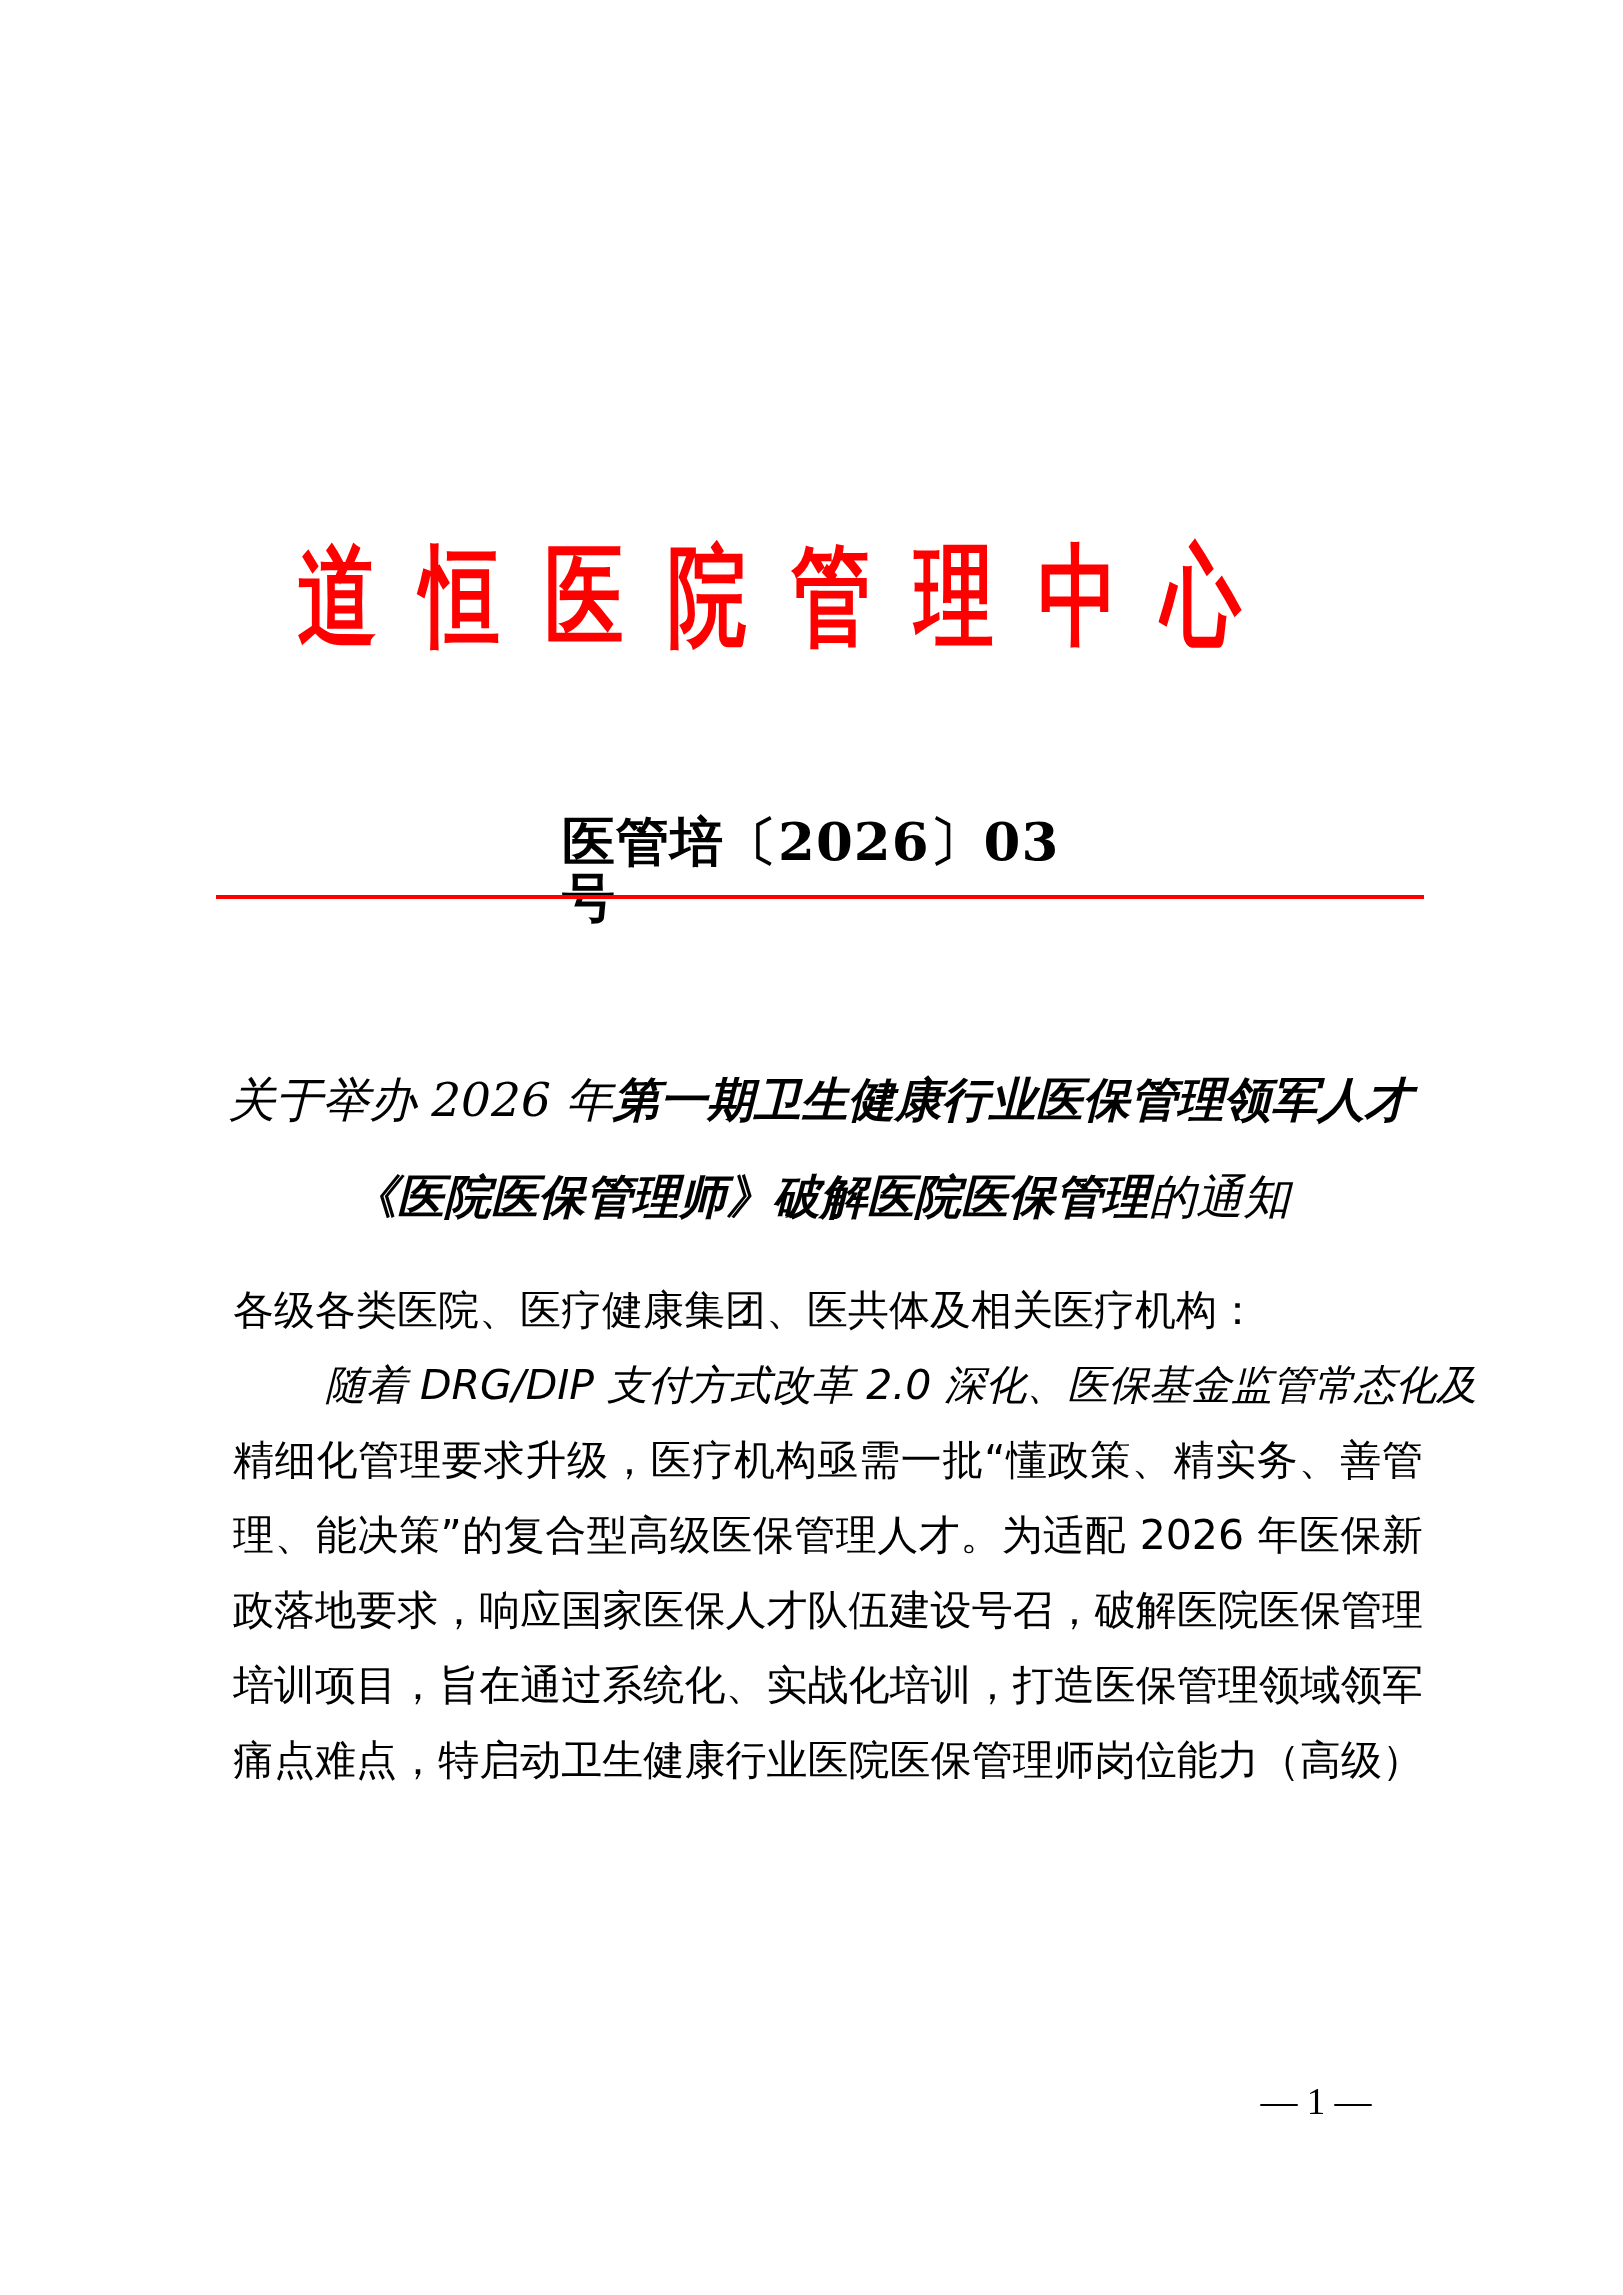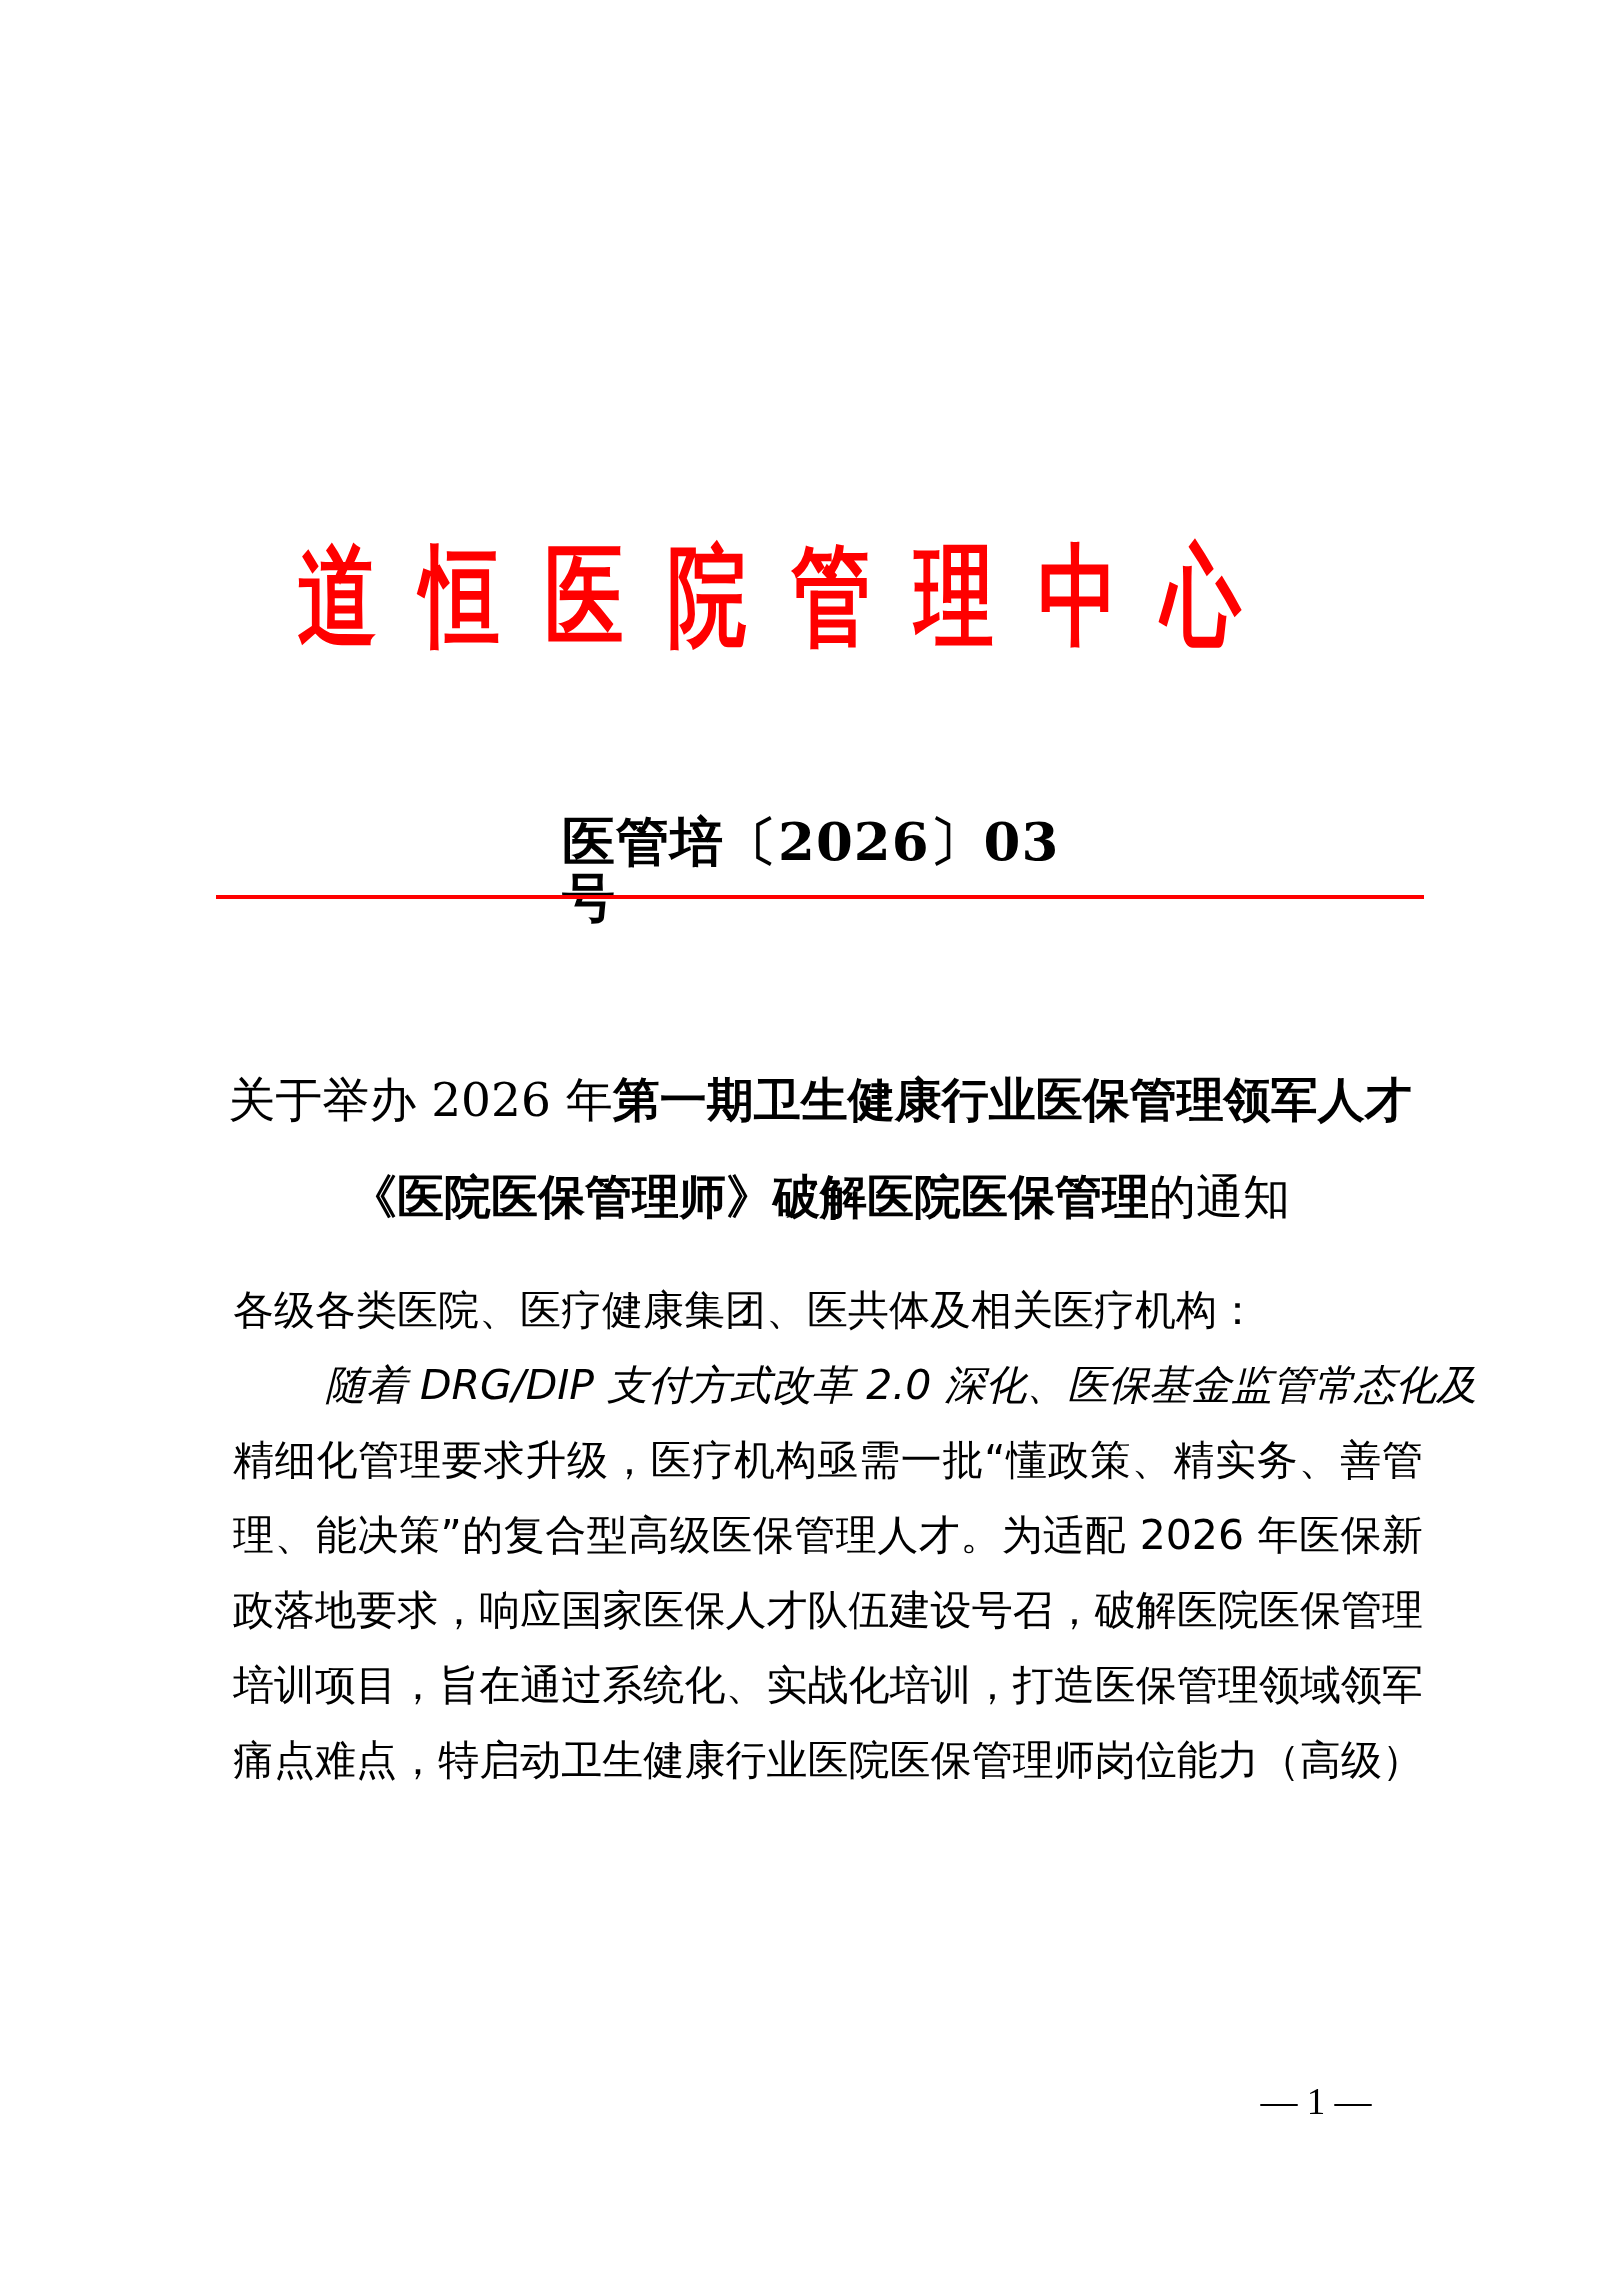--- a/index.html
+++ b/index.html
@@ -80,20 +80,21 @@
       width: 1232px;
       text-align: center;
       font-family: "DejaVu Serif", "Liberation Serif", serif;
       font-size: 47px;
       line-height: 97px;
       color: #000000;
     }
     .title .line {
       display: block;
       white-space: nowrap;
+      font-style: italic;
     }
     .title .bold {
       font-weight: bold;
     }
     .title .normal {
       font-weight: normal;
     }
 
     
     .body-text {

